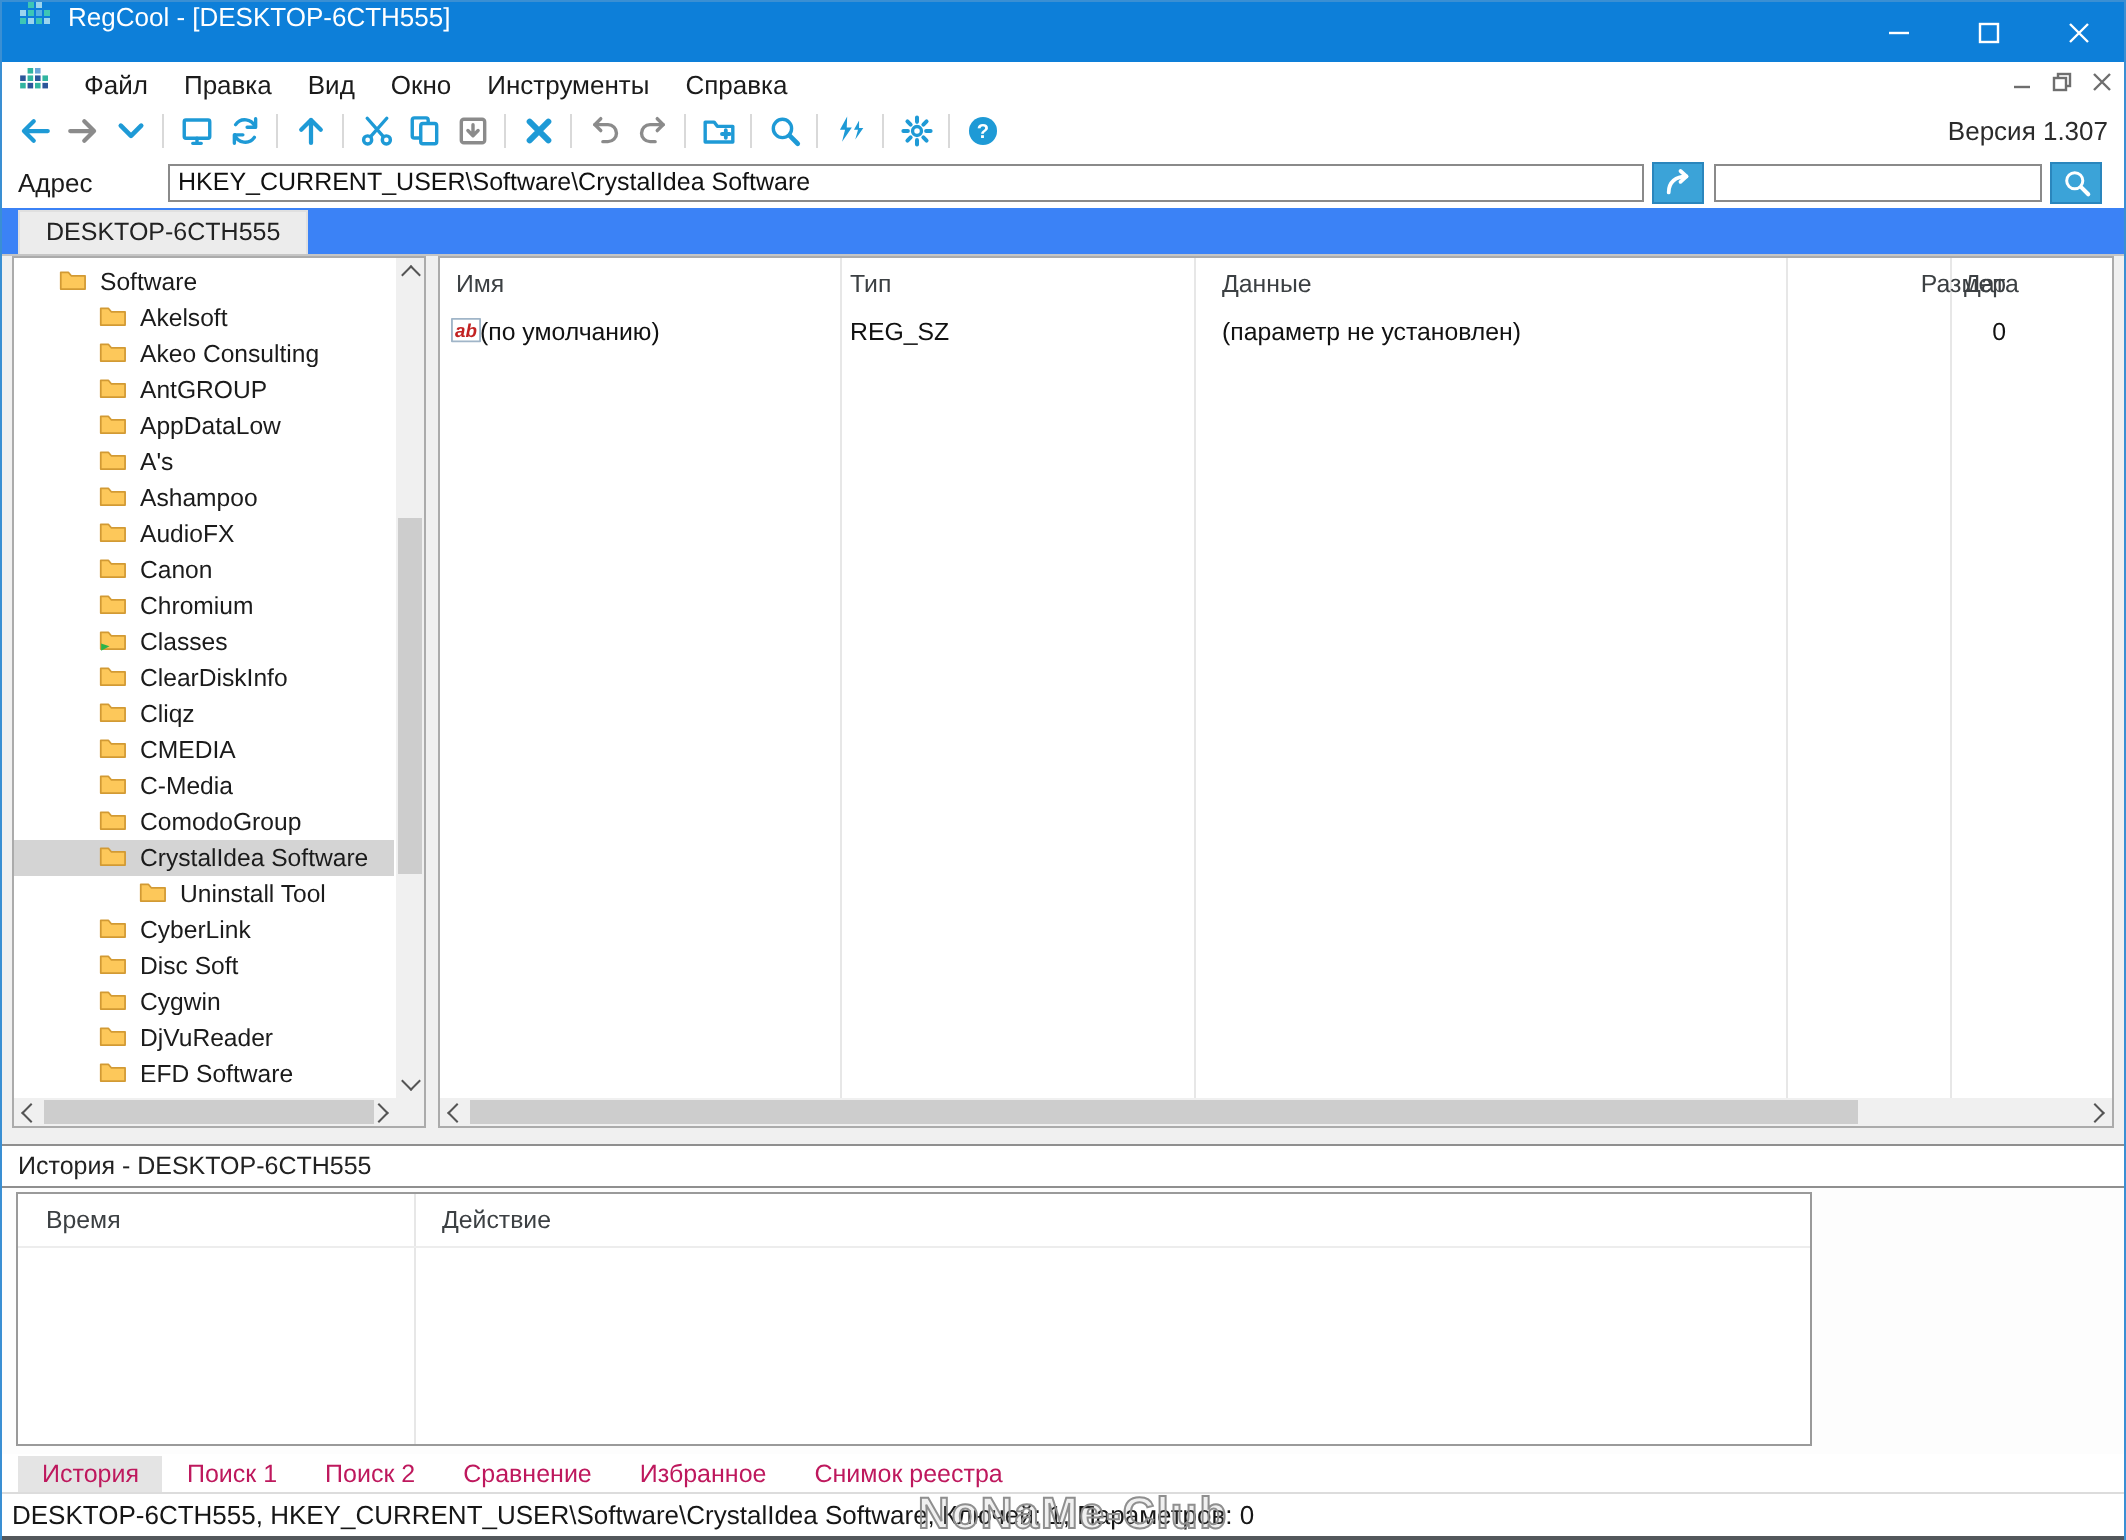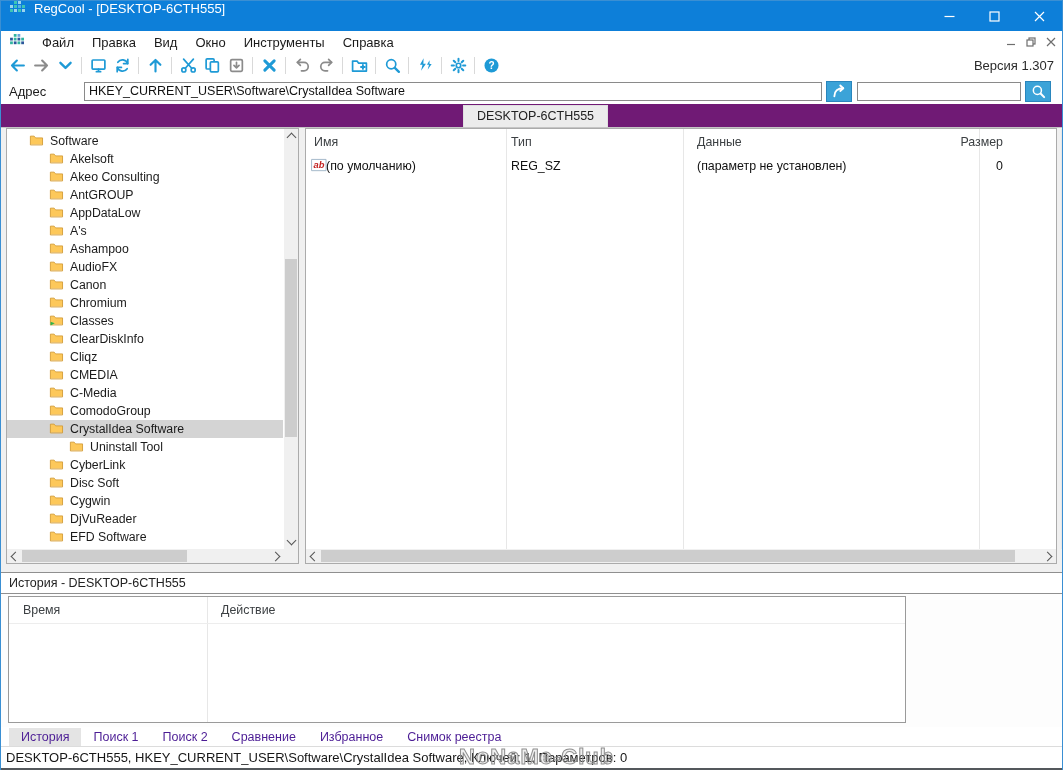--- a/index.html
+++ b/index.html
@@ -35,26 +35,26 @@
 
   
   .addressrow{height:26px;background:#fff;display:flex;align-items:center;flex:none;}
   .addr-label{font-size:13px;padding-left:8px;width:75px;}
   .addr-input{width:738px;height:19px;border:1px solid #8a8a8a;font-size:12.5px;font-family:"Liberation Sans",sans-serif;padding:0 4px;color:#111;box-sizing:border-box;}
   .addr-btn{width:26px;height:21px;background:#3ba3d8;border:1px solid #2a86bd;margin-left:4px;display:flex;align-items:center;justify-content:center;box-sizing:border-box;}
   .addr-btn svg{stroke:#fff;}
   .srch-input{width:164px;height:19px;border:1px solid #8a8a8a;margin-left:5px;font-size:12.5px;padding:0 4px;box-sizing:border-box;font-family:"Liberation Sans",sans-serif;}
 
   
-  .tabrow{height:23px;background:#701a75;display:flex;align-items:flex-end;flex:none;justify-content:center;}
+  .tabrow{height:23px;background:#3b82f6;display:flex;align-items:flex-end;flex:none;}
   .session-tab{margin-left:8px;background:#ececec;border:1px solid #e0e0e0;border-bottom:none;font-size:12.5px;padding:3px 13px 4px 13px;color:#222;}
 
   
   .main{height:440px;background:#f0f0f0;border-top:1px solid #c5c5c5;display:flex;padding:0 5px;box-sizing:border-box;flex:none;}
-  .tree-panel{width:293px;background:#fff;border:1px solid #ababab;position:relative;box-sizing:border-box;margin-top:0;height:436px;}
+  .tree-panel{width:207px;background:#fff;border:1px solid #ababab;position:relative;box-sizing:border-box;margin-top:0;height:436px;}
   .splitter{width:6px;}
   .list-panel{flex:1;background:#fff;border:1px solid #ababab;position:relative;box-sizing:border-box;height:436px;}
 
   
   .tree-rows{position:absolute;top:3px;left:0;right:15px;bottom:15px;overflow:hidden;}
   .tree-row{height:18px;display:flex;align-items:center;font-size:12.3px;white-space:nowrap;}
   .tree-row .fold{margin-right:6px;flex:none;}
   .tree-row.selected{background:#d4d4d4;}
 
   
@@ -79,21 +79,21 @@
 
   
   .hist-gap{height:5px;background:#f0f0f0;flex:none;}
   .hist-strip{height:22px;border:1px solid #8f8f8f;border-left:none;border-right:none;background:#fff;font-size:12.5px;display:flex;align-items:center;padding-left:8px;flex:none;color:#222;box-sizing:border-box;}
   .hist-area{height:133px;background:#fdfdfd;position:relative;flex:none;}
   .hist-table{position:absolute;left:7px;top:2px;width:898px;height:127px;border:1px solid #9a9a9a;background:#fff;box-sizing:border-box;}
   .hist-head{position:absolute;top:0;left:0;right:0;height:26px;border-bottom:1px solid #ededed;font-size:12.4px;color:#3c4043;}
   .hist-col-line{position:absolute;top:0;bottom:0;left:198px;width:1px;background:#e7e7e7;}
 
   
-  .bottom-tabs{height:19px;background:#fff;display:flex;align-items:center;padding-left:8px;flex:none;font-size:12.5px;color:#4c1d95;}
+  .bottom-tabs{height:19px;background:#fff;display:flex;align-items:center;padding-left:8px;flex:none;font-size:12.5px;color:#be185d;}
   .btab{padding:2px 12px;}
   .btab.active{background:#e4e4e4;}
 
   
   .statusbar{height:21px;background:#fff;border-top:1px solid #dcdcdc;display:flex;align-items:center;font-size:13px;padding-left:5px;flex:none;position:relative;color:#161616;}
   .watermark{position:absolute;left:458px;top:-3px;font-size:22px;font-weight:bold;letter-spacing:1px;color:rgba(130,130,130,0.12);-webkit-text-stroke:1px #8f8f8f;white-space:nowrap;}
   .bottom-edge{height:4px;background:#54585c;flex:none;}
 </style>
 </head>
 <body>

